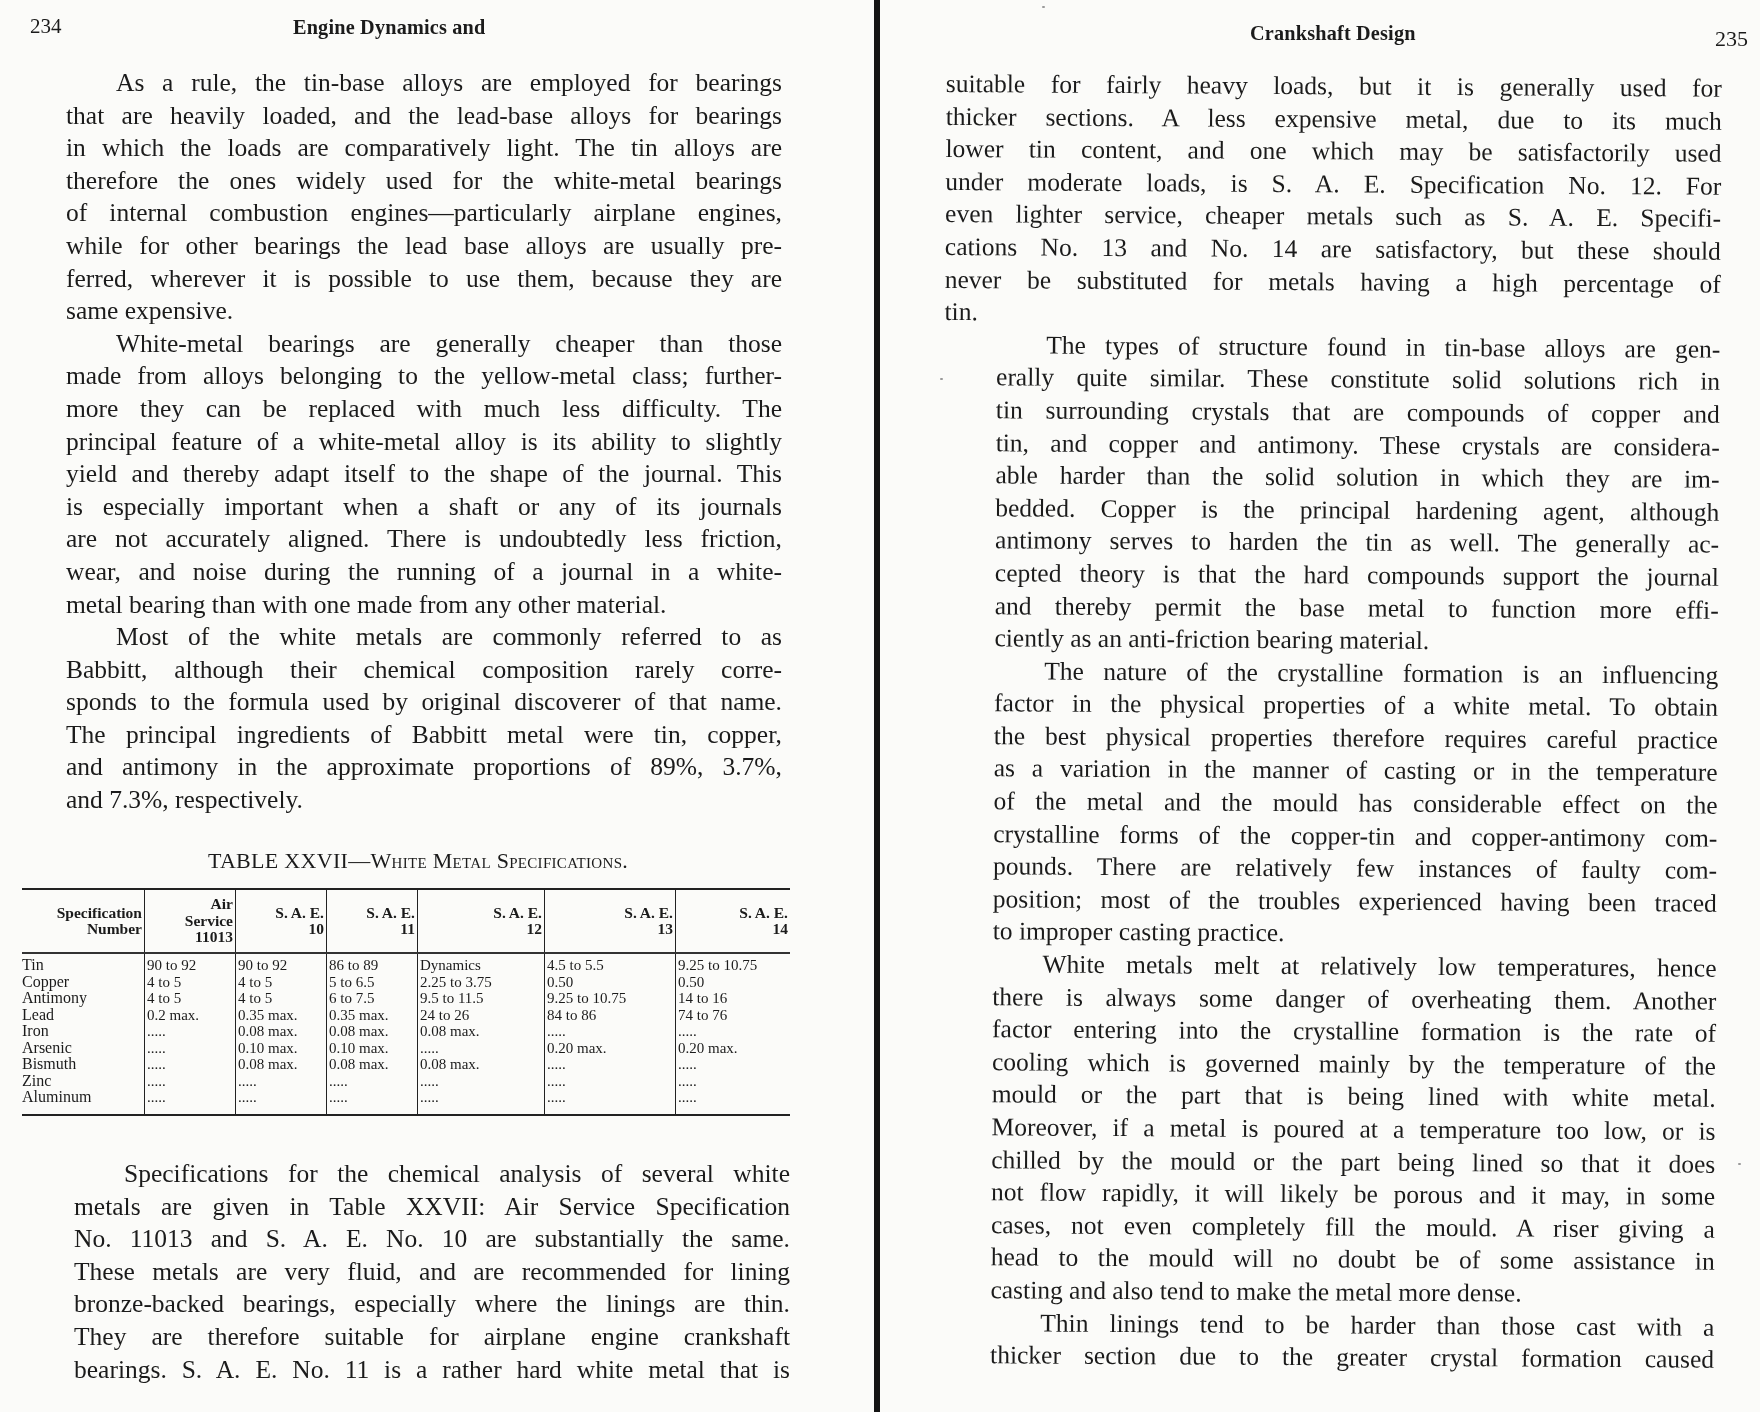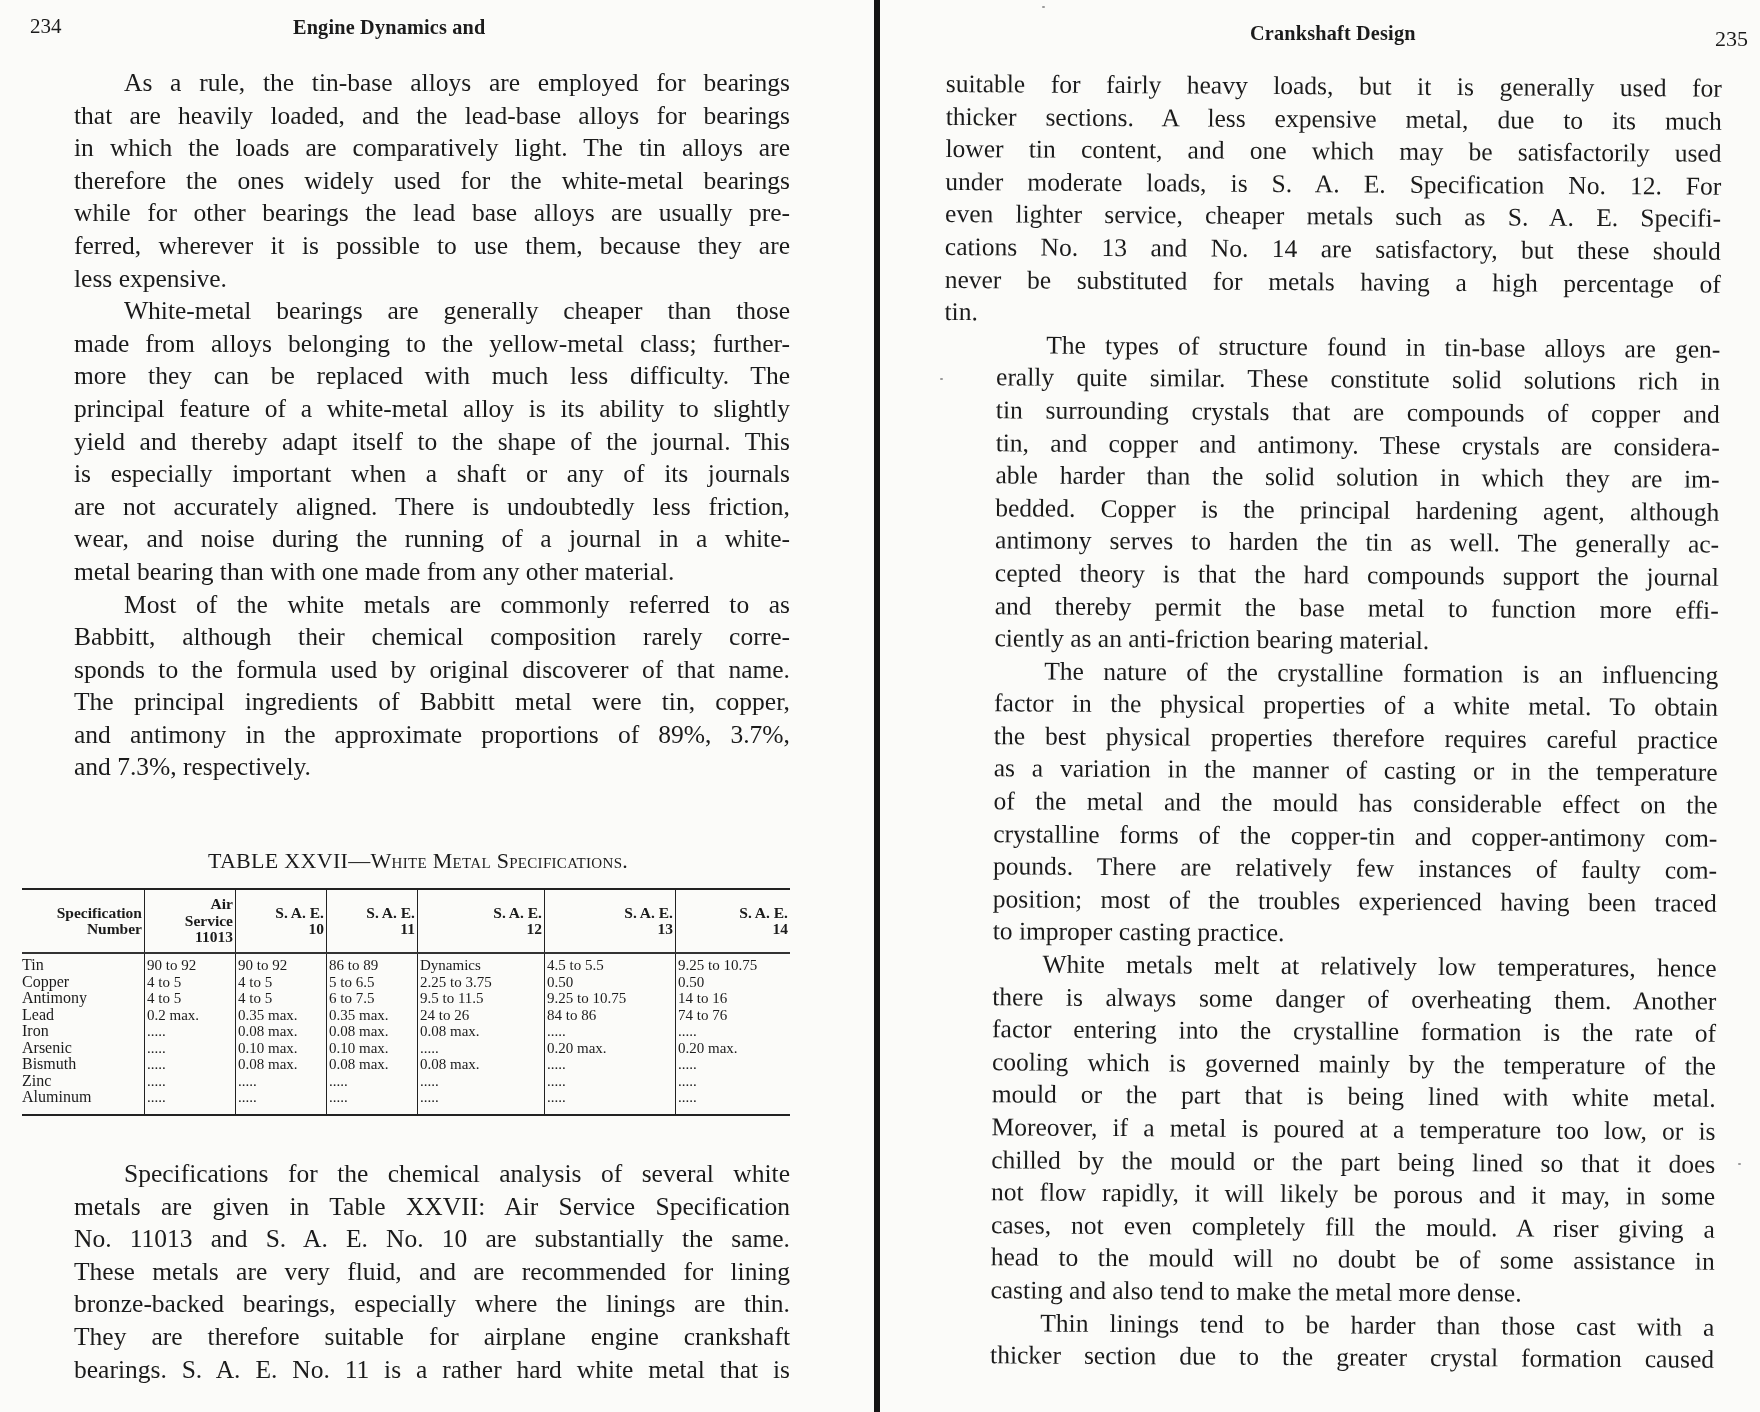--- a/index.html
+++ b/index.html
@@ -25,21 +25,21 @@
     text-align:justify; hyphens:manual;
   }
   .text-col p { margin:0; text-indent:52px; }
   .text-col p.cont { text-indent:0; }
   .text-col .ln { display:block; text-align:justify; text-align-last:justify; white-space:nowrap; }
   .text-col .ln.last { text-align-last:left; }
 
   
   .page-left .folio { left:30px; top:14px; }
   .page-left .running-head { left:293px; top:14px; }
-  .page-left .text-col.top { left:22px; top:67px; width:768px; }
+  .page-left .text-col.top { left:14px; top:67px; width:768px; }
   .page-left .text-col.bottom { left:22px; top:1158px; width:768px; }
 
   .table-caption {
     position:absolute; left:34px; width:768px; top:848px; text-align:center;
     font-size:22px; letter-spacing:0.3px;
   }
   .table-caption .sc { font-variant:small-caps; }
 
   table.spec {
     position:absolute; left:22px; top:888px; width:768px;
@@ -68,23 +68,24 @@
 <div class="page page-left">
   <div class="folio">234</div>
   <div class="running-head">Engine Dynamics and</div>
 
   <div class="text-col top">
       <p>
         <span class="ln" style="padding-left: 50px;">As a rule, the tin-base alloys are employed for bearings</span>
         <span class="ln">that are heavily loaded, and the lead-base alloys for bearings</span>
         <span class="ln">in which the loads are comparatively light.  The tin alloys are</span>
         <span class="ln">therefore the ones widely used for the white-metal bearings</span>
+        <span class="ln">of internal combustion engines—particularly airplane engines,</span>
         <span class="ln">while for other bearings the lead base alloys are usually pre-</span>
         <span class="ln">ferred, wherever it is possible to use them, because they are</span>
-        <span class="ln last">less expensive.</span>
+        <span class="ln last">same expensive.</span>
       </p>
       <p>
         <span class="ln" style="padding-left: 50px;">White-metal bearings are generally cheaper than those</span>
         <span class="ln">made from alloys belonging to the yellow-metal class; further-</span>
         <span class="ln">more they can be replaced with much less difficulty.  The</span>
         <span class="ln">principal feature of a white-metal alloy is its ability to slightly</span>
         <span class="ln">yield and thereby adapt itself to the shape of the journal.  This</span>
         <span class="ln">is especially important when a shaft or any of its journals</span>
         <span class="ln">are not accurately aligned.  There is undoubtedly less friction,</span>
         <span class="ln">wear, and noise during the running of a journal in a white-</span>

